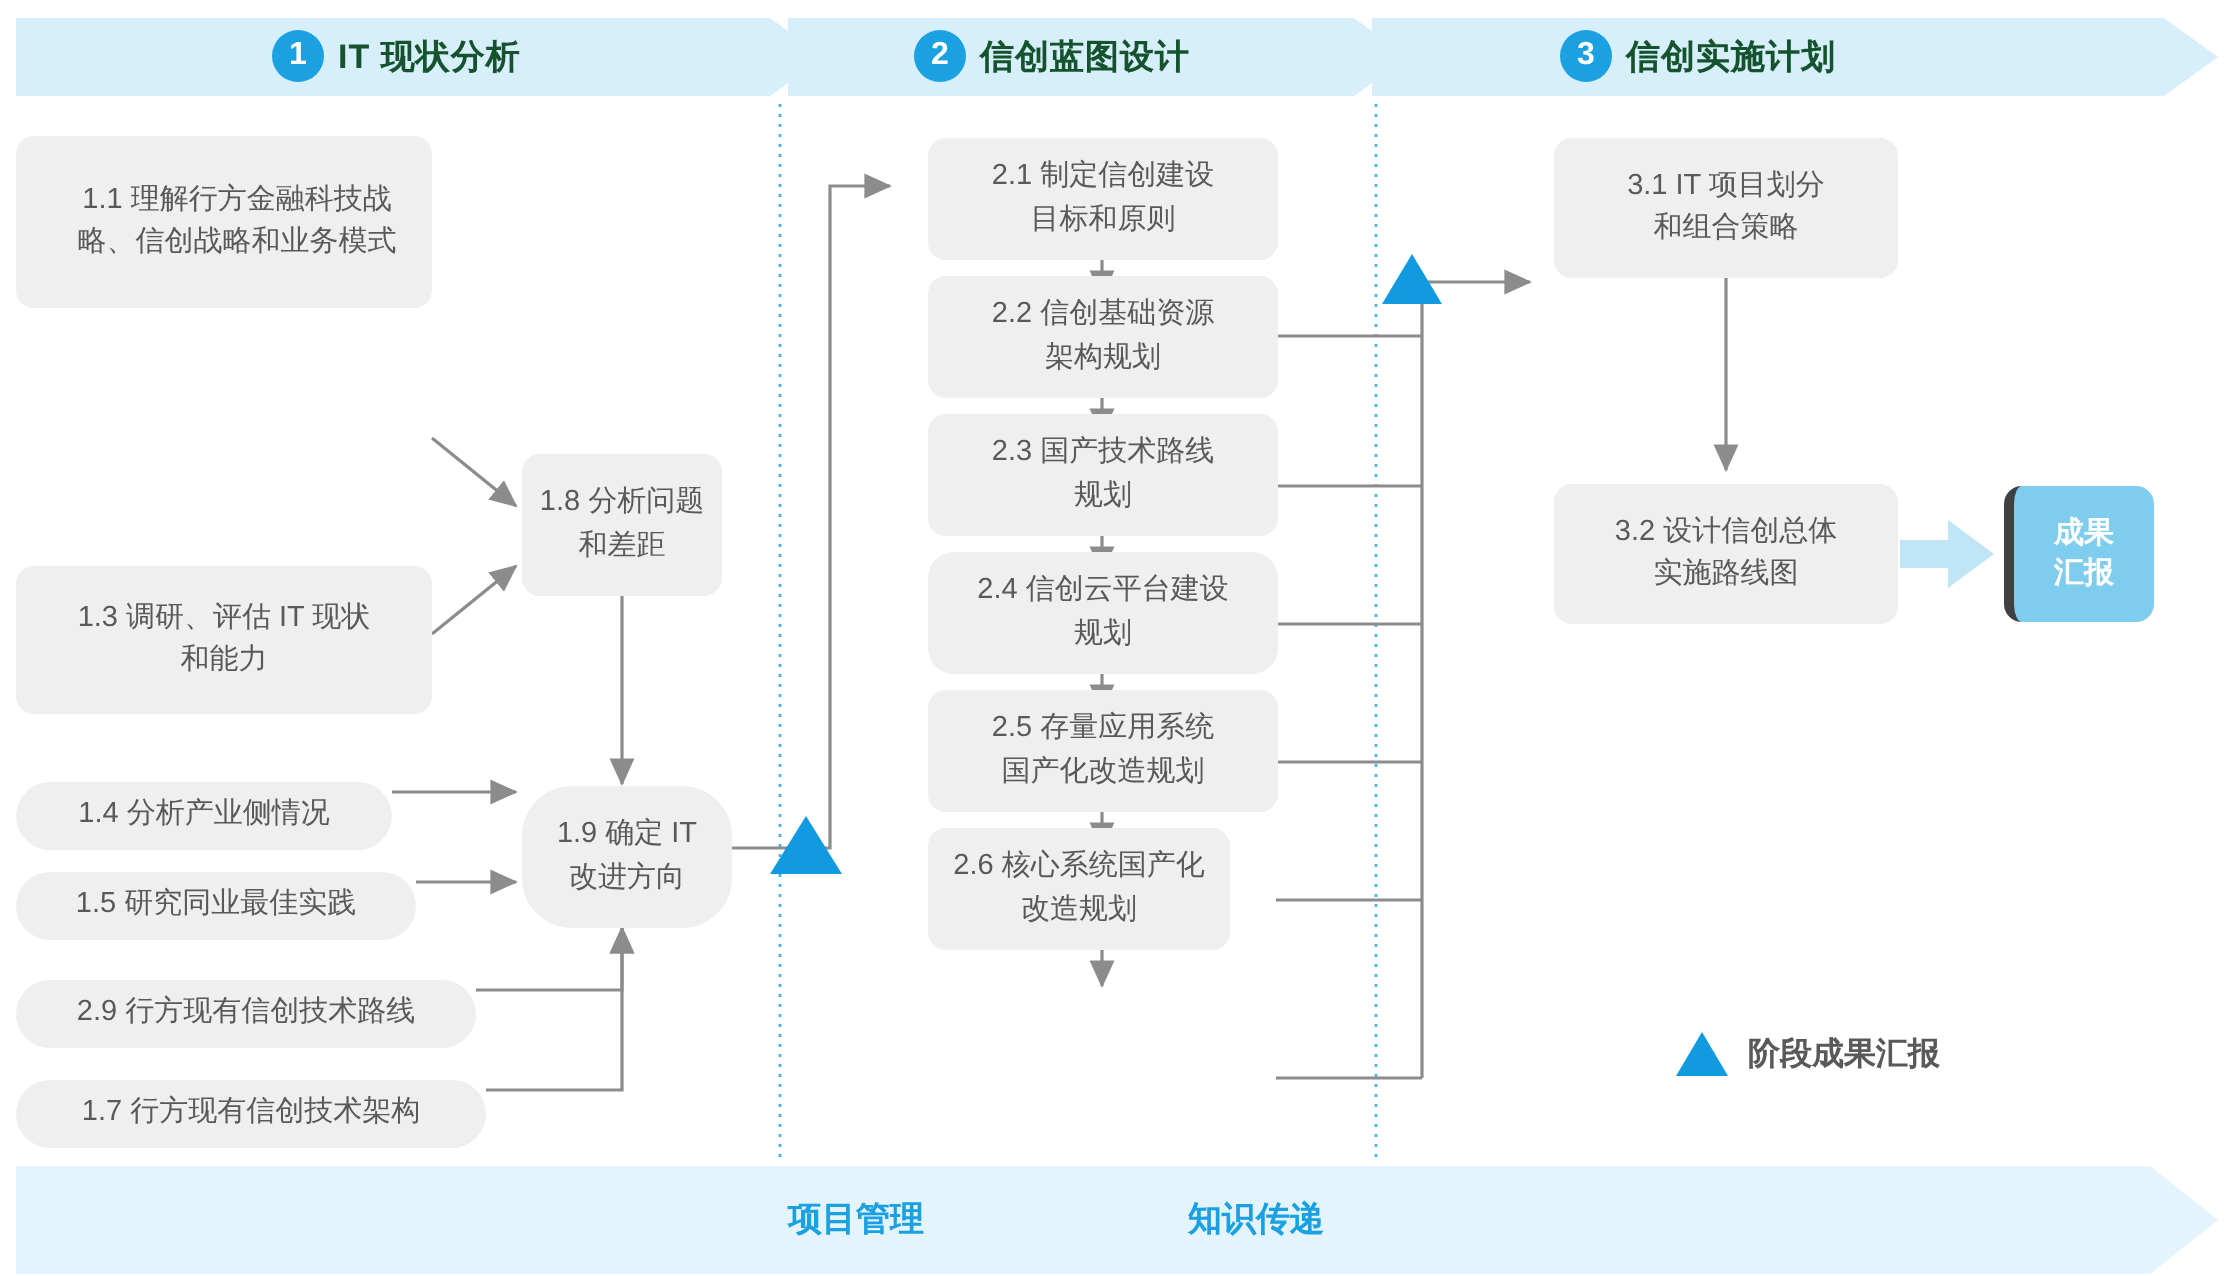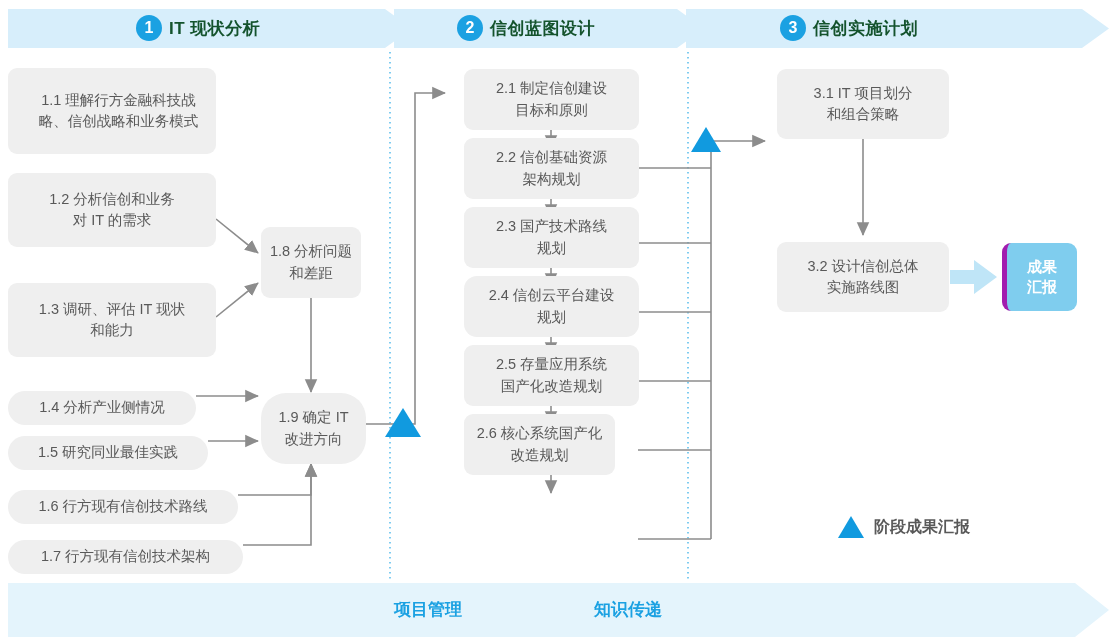--- a/index.html
+++ b/index.html
@@ -75,21 +75,21 @@
     box-sizing: border-box;
     padding: 3px 6px;
   }
   .node.pill { border-radius: 17px; margin-top: 12px; }
 
   
   .result-chip {
     position: absolute;
     z-index: 2;
     background: #7fcdee;
-    border-left: 5px solid #a21caf;
+    border-left: 5px solid #404040;
     border-radius: 9px;
     color: #ffffff;
     font-size: 15px;
     font-weight: bold;
     line-height: 1.35;
     display: flex;
     align-items: center;
     justify-content: center;
     text-align: center;
     box-sizing: border-box;
@@ -200,25 +200,24 @@
   <div class="phase-label" style="left:457px; top:15px;">
     <div class="phase-num">2</div>
     <div class="phase-text">信创蓝图设计</div>
   </div>
   <div class="phase-label" style="left:780px; top:15px;">
     <div class="phase-num">3</div>
     <div class="phase-text">信创实施计划</div>
   </div>
 
   <div class="node" style="left:8px; top:68px; width:208px; height:86px;padding-left:19px;">1.1 理解行方金融科技战略、信创战略和业务模式</div>
-  <div class="node" style="left:8px; top:173px; width:208px; height:74px;">1.2 分析信创和业务<br>对 IT 的需求</div>
   <div class="node" style="left:8px; top:283px; width:208px; height:74px;">1.3 调研、评估 IT 现状<br>和能力</div>
   <div class="node pill" style="left:8px; top:379px; width:188px; height:34px;">1.4 分析产业侧情况</div>
   <div class="node pill" style="left:8px; top:424px; width:200px; height:34px;">1.5 研究同业最佳实践</div>
-  <div class="node pill" style="left:8px; top:478px; width:230px; height:34px;">1.6 行方现有信创技术路线</div>
+  <div class="node pill" style="left:8px; top:478px; width:230px; height:34px;">2.9 行方现有信创技术路线</div>
   <div class="node pill" style="left:8px; top:528px; width:235px; height:34px;">1.7 行方现有信创技术架构</div>
 
   <div class="node" style="left:261px; top:227px; width:100px; height:71px;">1.8 分析问题<br>和差距</div>
   <div class="node" style="left:261px; top:393px; width:105px; height:71px;border-radius:25px;">1.9 确定 IT<br>改进方向</div>
 
   <div class="node" style="left:464px; top:69px; width:175px; height:61px;">2.1 制定信创建设<br>目标和原则</div>
   <div class="node" style="left:464px; top:138px; width:175px; height:61px;">2.2 信创基础资源<br>架构规划</div>
   <div class="node" style="left:464px; top:207px; width:175px; height:61px;">2.3 国产技术路线<br>规划</div>
   <div class="node" style="left:464px; top:276px; width:175px; height:61px;border-radius:13px;">2.4 信创云平台建设<br>规划</div>
   <div class="node" style="left:464px; top:345px; width:175px; height:61px;">2.5 存量应用系统<br>国产化改造规划</div>

